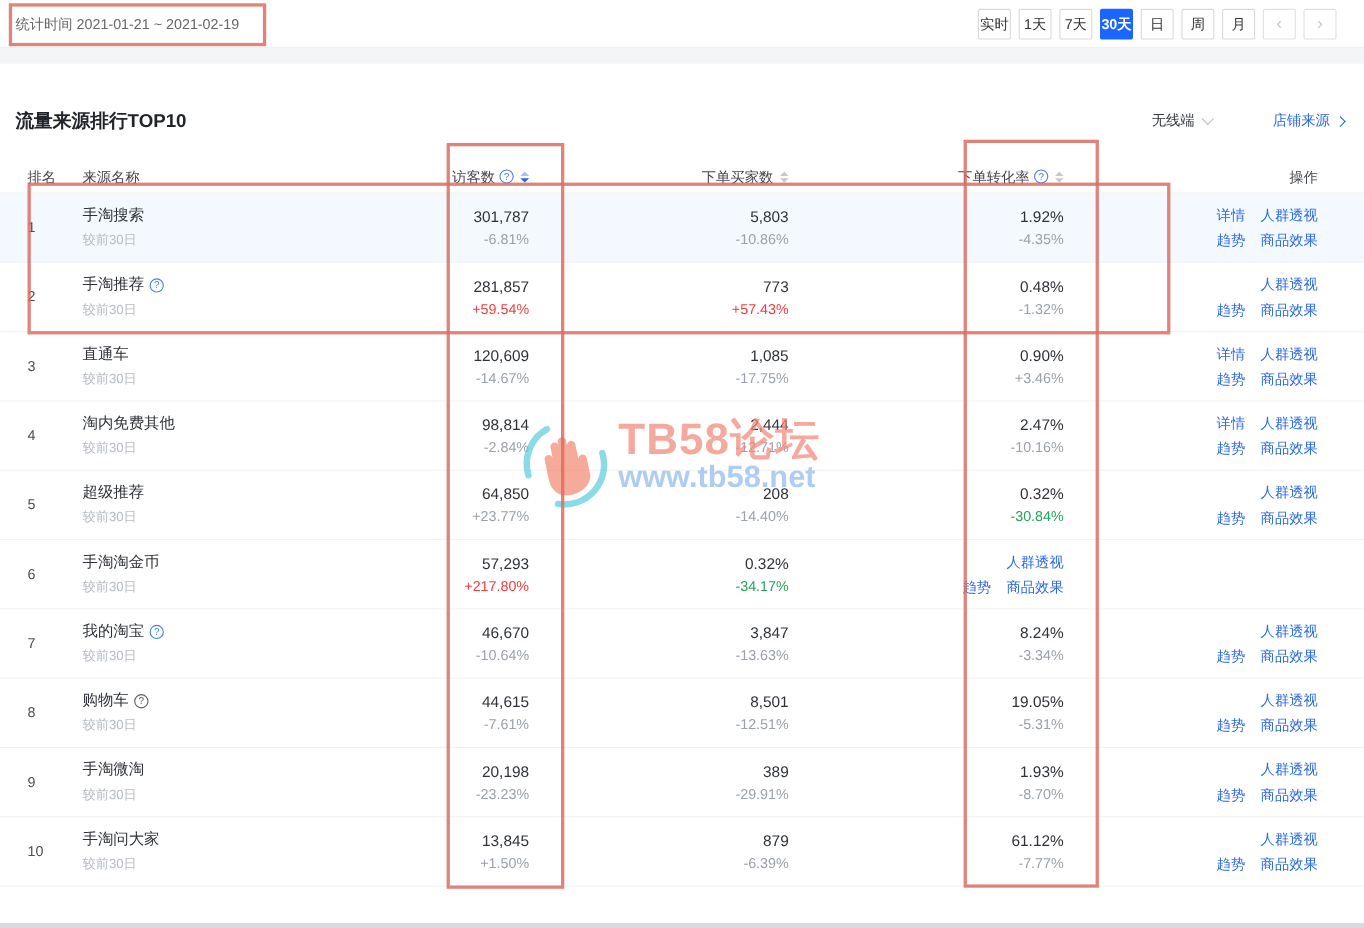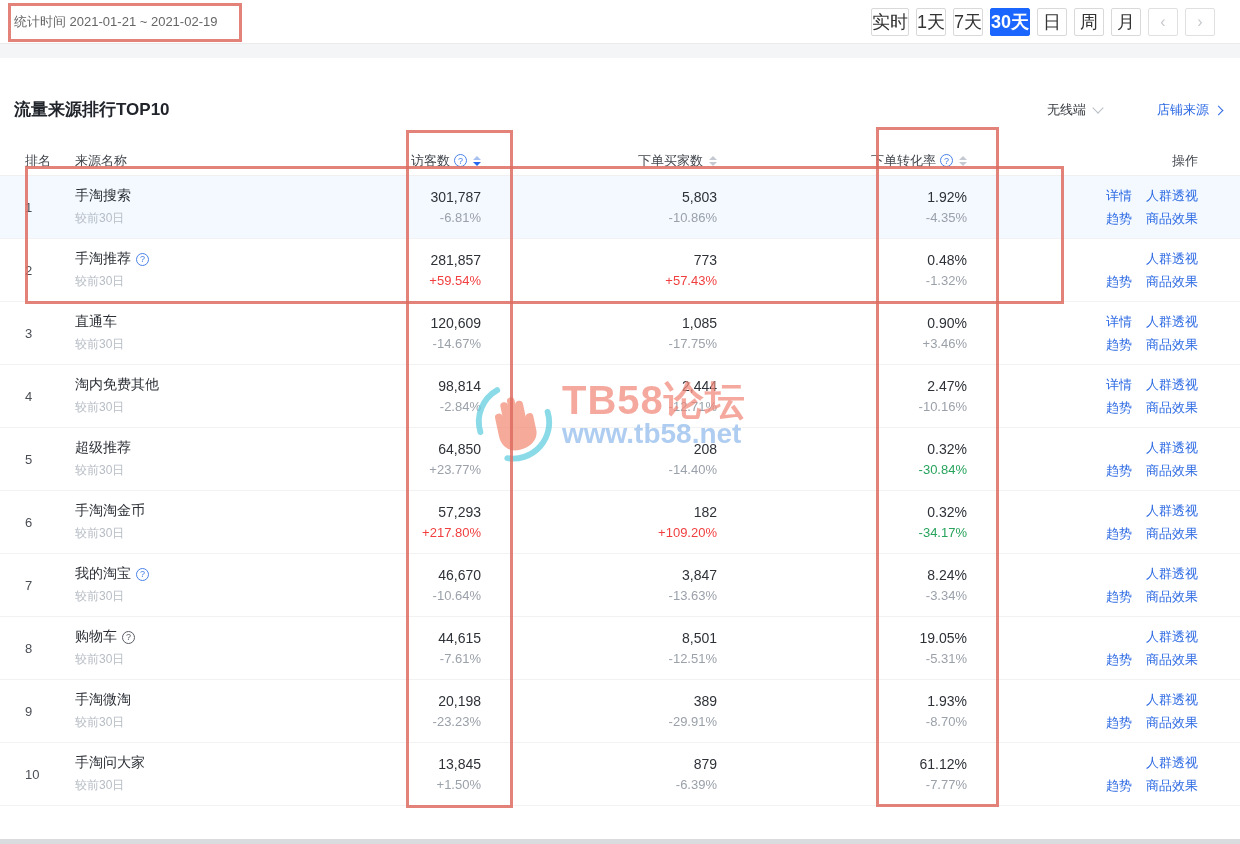--- a/index.html
+++ b/index.html
@@ -6,21 +6,21 @@
   body{
     width:1240px;height:844px;position:relative;overflow:hidden;
     background:#fff;font-family:"Liberation Sans","DejaVu Sans",sans-serif;
     -webkit-font-smoothing:antialiased;
   }
   
   .topbar{height:44px;border-bottom:1px solid #ebebeb;display:flex;align-items:center;
     justify-content:space-between;padding:0 25px 0 14px;background:#fff;box-sizing:border-box}
   .stat-time{font-size:13px;color:#666}
   .controls{display:flex;align-items:center;gap:7px}
-  .rbtn{height:28px;min-width:30px;padding:0 0;font-size:18px;color:#333;background:#fff;
+  .rbtn{height:28px;min-width:30px;padding:0 0;font-size:13px;color:#333;background:#fff;
     border:1px solid #d9d9d9;border-radius:2px;font-family:inherit;cursor:pointer;line-height:26px}
   .rbtn.active{background:#1a66ff;border-color:#1a66ff;color:#fff;font-weight:bold}
   .pbtn{height:28px;width:30px;padding:0;font-size:16px;color:#c6c9cd;background:#fff;
     border:1px solid #e0e0e0;border-radius:2px;font-family:inherit;cursor:default;line-height:25px}
   .gap-strip{height:14px;background:#f4f5f7}
   
   .card{position:relative;background:#fff}
   .sec-head{display:flex;justify-content:space-between;
     padding:40px 18px 0 14px;height:24px}
   .sec-title{font-size:17px;font-weight:bold;color:#21252b}
@@ -311,24 +311,20 @@
         <span>手淘淘金币</span>
 
       </div>
       <div class="sub">较前30日</div>
     </div>
     <div class="c-num">
       <div class="val">57,293</div>
       <div class="chg t-red">+217.80%</div>
     </div>
     <div class="c-num">
-      <div class="val">182</div>
-      <div class="chg t-red">+109.20%</div>
-    </div>
-    <div class="c-num">
       <div class="val">0.32%</div>
       <div class="chg t-green">-34.17%</div>
     </div>
     <div class="c-actions">
       <div class="aline">
             <a class="alink">人群透视</a>
           </div>
       <div class="aline">
             <a class="alink">趋势</a>
             <a class="alink">商品效果</a>

